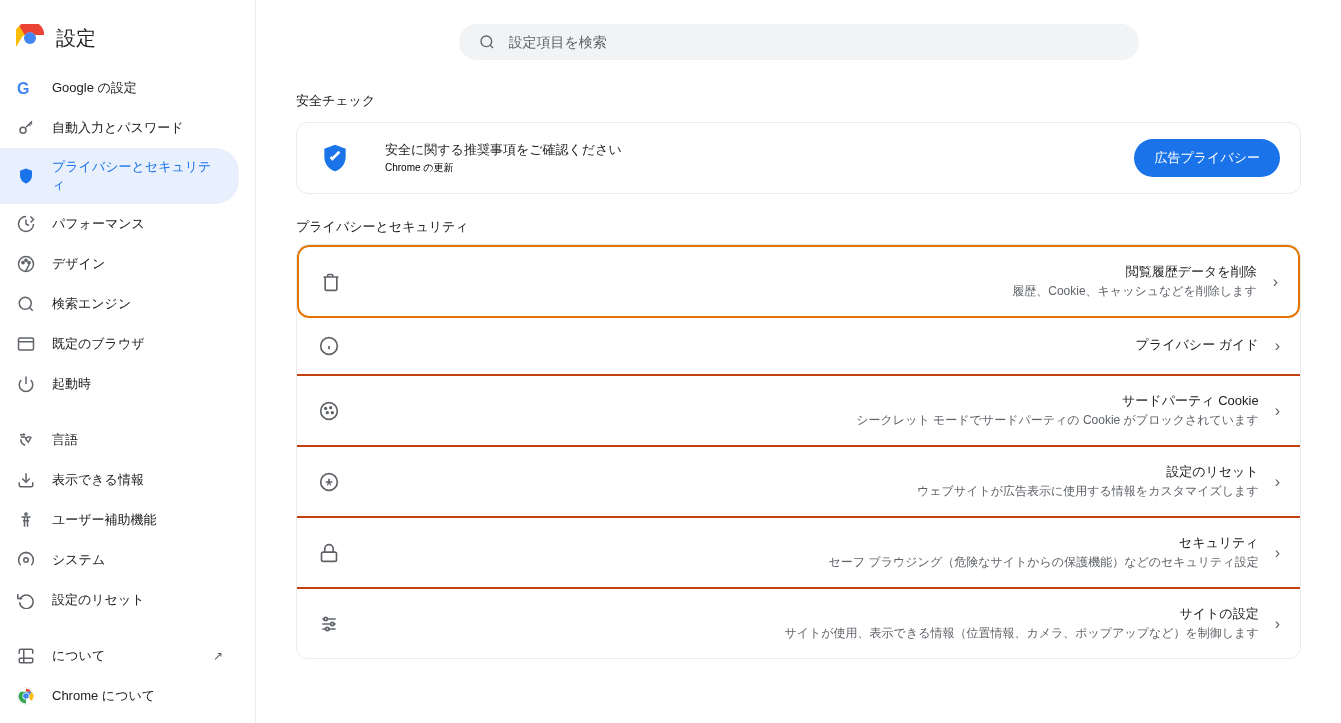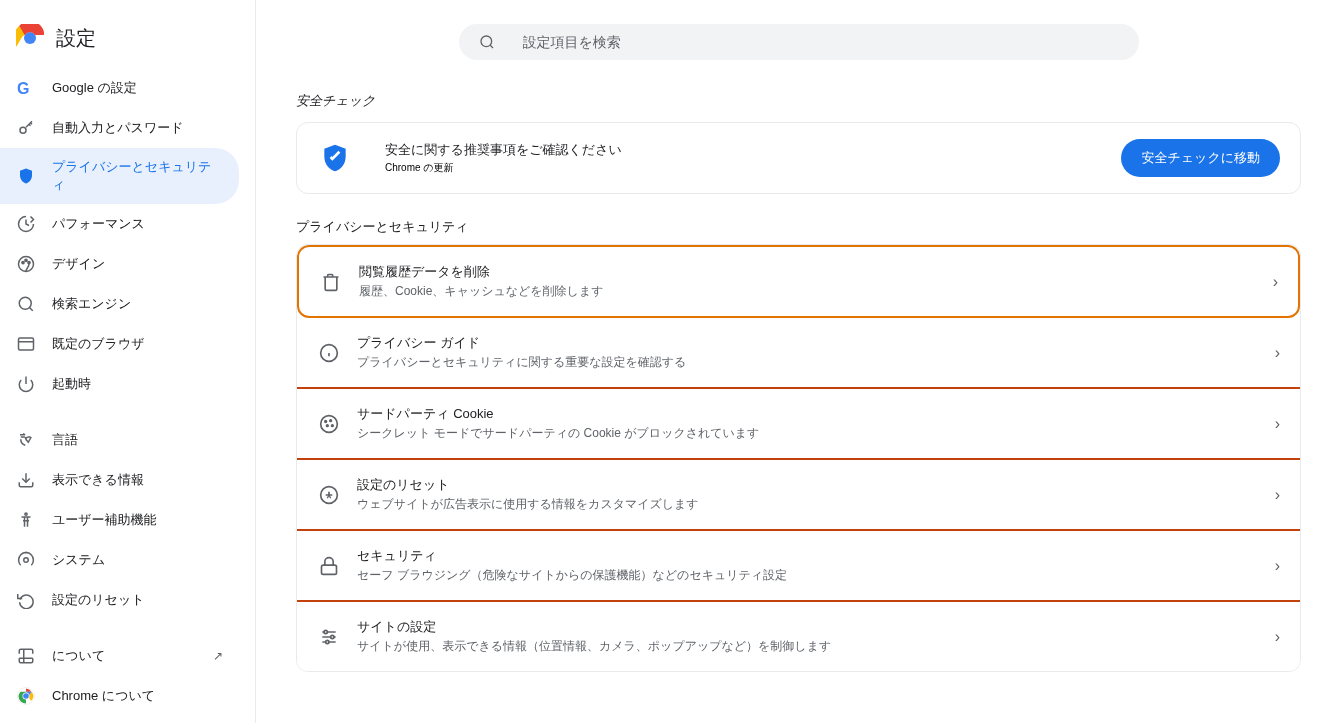--- a/index.html
+++ b/index.html
@@ -93,21 +93,21 @@
     
     .search-bar-container {
       display: flex;
       justify-content: center;
       margin-bottom: 32px;
     }
 
     .search-bar {
       display: flex;
       align-items: center;
-      gap: 28px;
+      gap: 14px;
       background: #f1f3f4;
       border-radius: 24px;
       padding: 10px 20px;
       width: 680px;
     }
 
     .search-bar input {
       border: none;
       background: transparent;
       outline: none;
@@ -119,21 +119,20 @@
     .search-bar input::placeholder {
       color: #5f6368;
     }
 
     
     .section-title {
       font-size: 13px;
       color: #202124;
       margin-bottom: 12px;
       font-weight: 400;
-      font-style: italic;
     }
 
     
     .safety-check-card {
       background: #fff;
       border: 1px solid #e8eaed;
       border-radius: 12px;
       padding: 16px 20px;
       display: flex;
       align-items: center;
@@ -213,20 +212,21 @@
       display: flex;
       align-items: center;
       justify-content: center;
       color: #5f6368;
       font-size: 18px;
       flex-shrink: 0;
     }
 
     .privacy-item-text {
       flex: 1;
+      text-align: right;
     }
 
     .privacy-item-title {
       font-size: 13px;
       color: #202124;
       margin-bottom: 2px;
       font-weight: 500;
     }
 
     .privacy-item-desc {
@@ -446,21 +446,21 @@
     <div class="safety-check-icon">
       <svg width="32" height="32" viewBox="0 0 24 24" fill="#1a73e8">
           <path d="M12 2L4 5v6.09c0 5.05 3.41 9.76 8 10.91 4.59-1.15 8-5.86 8-10.91V5l-8-3z"></path>
           <path d="M10 14l-2-2 1.41-1.41L10 11.17l4.59-4.58L16 8l-6 6z" fill="white"></path>
         </svg>
     </div>
     <div class="safety-check-text">
       <div class="main-text">安全に関する推奨事項をご確認ください</div>
       <div class="sub-text">Chrome の更新</div>
     </div>
-    <button class="safety-check-btn">安全チェックに移動</button>
+    <button class="safety-check-btn">広告プライバシー</button>
   </div>
 
   <div class="privacy-section-title">プライバシーとセキュリティ</div>
 
   <div class="privacy-list">
 
     <div class="privacy-item" style="border: 2px solid #e37400; border-radius: 12px;">
       <div class="privacy-item-icon">
         <svg width="20" height="20" viewBox="0 0 24 24" fill="none" stroke="#5f6368" stroke-width="2">
             <polyline points="3 6 5 6 21 6"></polyline>
@@ -476,21 +476,20 @@
 
     <div class="privacy-item">
       <div class="privacy-item-icon">
         <svg width="20" height="20" viewBox="0 0 24 24" fill="none" stroke="#5f6368" stroke-width="2">
             <circle cx="12" cy="12" r="10"></circle>
             <path d="M12 16v-4M12 8h.01"></path>
           </svg>
       </div>
       <div class="privacy-item-text">
         <div class="privacy-item-title">プライバシー ガイド</div>
-        <div class="privacy-item-desc">プライバシーとセキュリティに関する重要な設定を確認する</div>
       </div>
       <span class="privacy-item-arrow">›</span>
     </div>
 
     <div class="privacy-item">
       <div class="privacy-item-icon">
         <svg width="20" height="20" viewBox="0 0 24 24" fill="none" stroke="#5f6368" stroke-width="2">
             <circle cx="12" cy="12" r="10"></circle>
             <circle cx="8" cy="9" r="1" fill="#5f6368"></circle>
             <circle cx="14" cy="8" r="1" fill="#5f6368"></circle>

